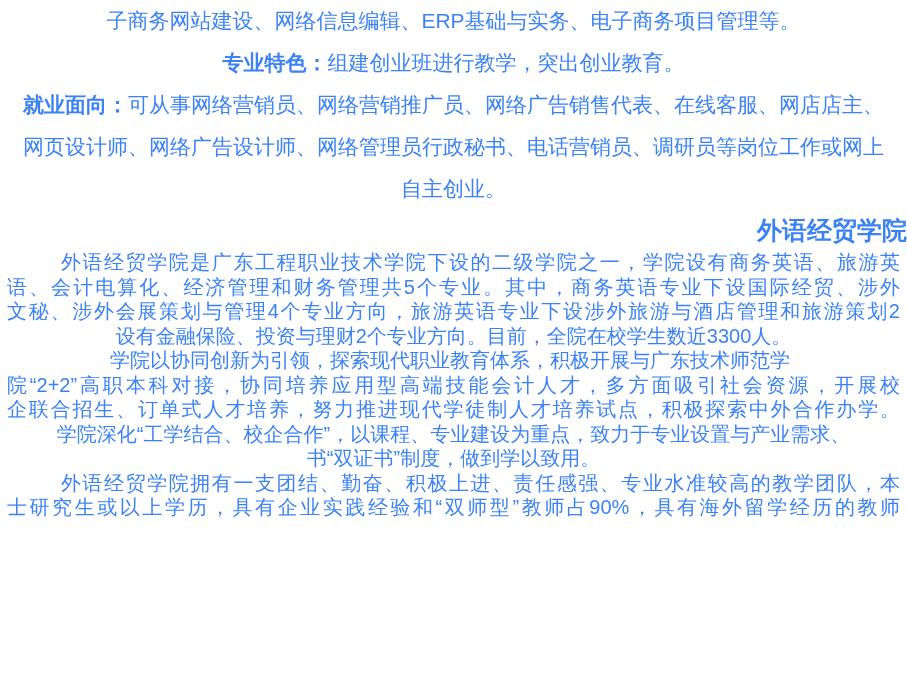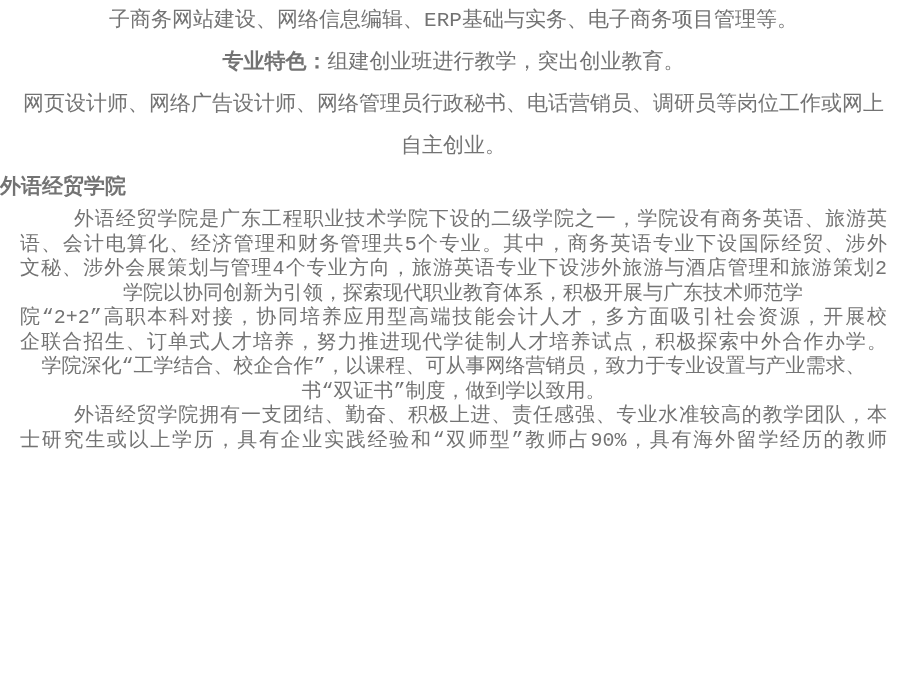--- a/index.html
+++ b/index.html
@@ -1,46 +1,46 @@
 <!DOCTYPE html>
 <html><head>
 <meta charset="utf-8">
 <style>
   html,body{margin:0;padding:0;background:#ffffff;}
   #page{
     position:relative;
     width:907px;height:677px;
     overflow:hidden;
     background:#ffffff;
-    color:#737373;
-    font-family:Liberation Mono, monospace;
+    color:#3b82f6;
+    font-family:Liberation Sans, sans-serif;
   }
   
   #section-ecommerce{
     padding:0 12px;
   }
   #section-ecommerce .line{
     height:42px;
     line-height:42px;
     font-size:21px;
     text-align:center;
     white-space:nowrap;
   }
   #section-ecommerce .line b{font-weight:bold;}
   
   #college-heading{
     height:40px;
     line-height:40px;
-    font-size:21px;
+    font-size:25px;
     font-weight:bold;
-    text-align:left;
+    text-align:right;
   }
   
   #section-college{
-    padding:0 20px;
+    padding:0 7px;
   }
   #section-college .line{
     height:24.5px;
     line-height:24.5px;
     font-size:20px;
   }
   .align-c{text-align:center;}
   .align-j{
     text-align:justify;
     text-align-last:justify;
@@ -57,29 +57,31 @@
     padding-left:103px;
   }
 </style>
 </head>
 <body>
 
 <div id="page">
   <div id="section-ecommerce">
       <div class="line"><span>子商务网站建设、网络信息编辑、ERP基础与实务、电子商务项目管理等。</span></div>
       <div class="line"><b>专业特色：</b><span>组建创业班进行教学，突出创业教育。</span></div>
+      <div class="line"><b>就业面向：</b><span>可从事网络营销员、网络营销推广员、网络广告销售代表、在线客服、网店店主、</span></div>
       <div class="line"><span>网页设计师、网络广告设计师、网络管理员行政秘书、电话营销员、调研员等岗位工作或网上</span></div>
       <div class="line"><span>自主创业。</span></div>
     </div>
   <div id="college-heading">外语经贸学院</div>
   <div id="section-college">
       <div class="line align-jf">外语经贸学院是广东工程职业技术学院下设的二级学院之一，学院设有商务英语、旅游英</div>
       <div class="line align-j">语、会计电算化、经济管理和财务管理共5个专业。其中，商务英语专业下设国际经贸、涉外</div>
       <div class="line align-j">文秘、涉外会展策划与管理4个专业方向，旅游英语专业下设涉外旅游与酒店管理和旅游策划2</div>
+      <div class="line align-c">设有金融保险、投资与理财2个专业方向。目前，全院在校学生数近3300人。</div>
       <div class="line align-il">学院以协同创新为引领，探索现代职业教育体系，积极开展与广东技术师范学</div>
       <div class="line align-j">院“2+2”高职本科对接，协同培养应用型高端技能会计人才，多方面吸引社会资源，开展校</div>
       <div class="line align-j">企联合招生、订单式人才培养，努力推进现代学徒制人才培养试点，积极探索中外合作办学。</div>
-      <div class="line align-c">学院深化“工学结合、校企合作”，以课程、可从事网络营销员，致力于专业设置与产业需求、</div>
+      <div class="line align-c">学院深化“工学结合、校企合作”，以课程、专业建设为重点，致力于专业设置与产业需求、</div>
       <div class="line align-c">书“双证书”制度，做到学以致用。</div>
       <div class="line align-jf">外语经贸学院拥有一支团结、勤奋、积极上进、责任感强、专业水准较高的教学团队，本</div>
       <div class="line align-j">士研究生或以上学历，具有企业实践经验和“双师型”教师占90%，具有海外留学经历的教师</div>
     </div>
 </div>
 
 </body></html>

